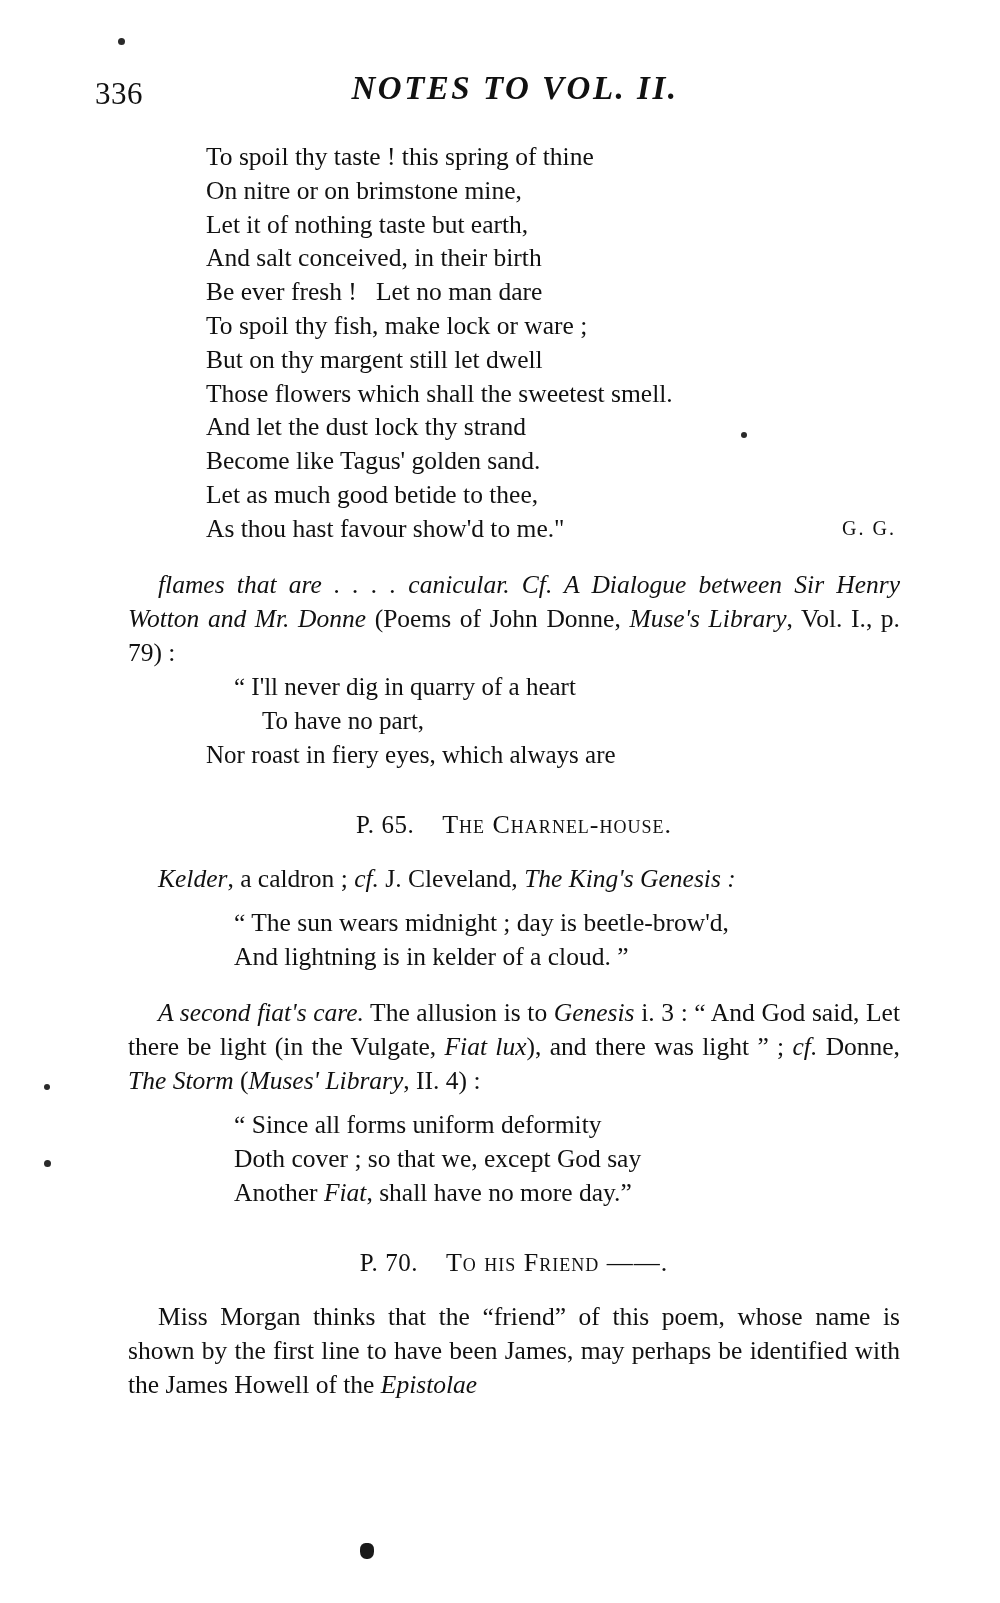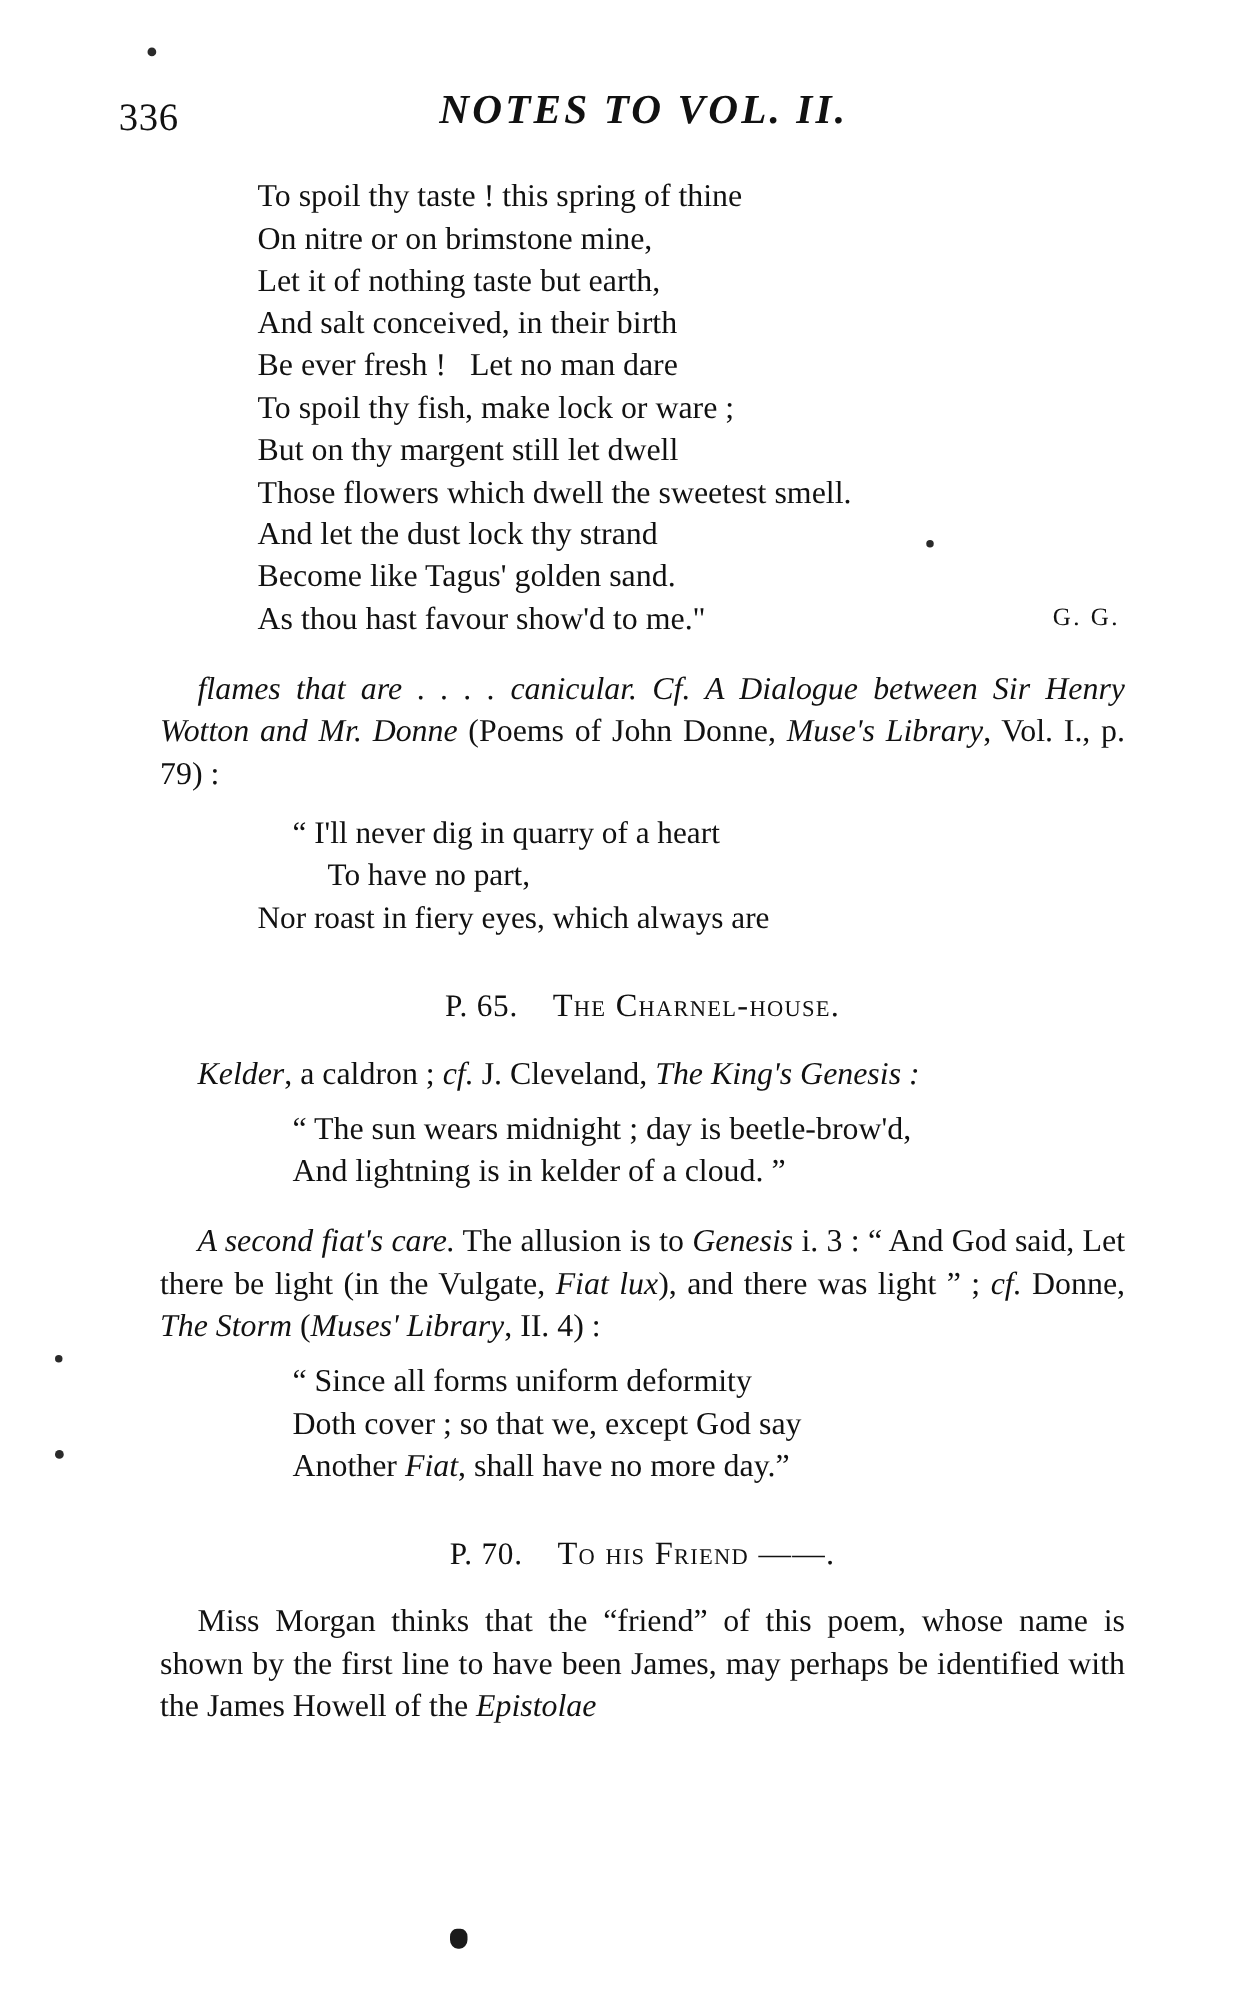--- a/index.html
+++ b/index.html
@@ -81,21 +81,20 @@
     line-height: 34px;
     text-align: justify;
     margin-top: 22px;
   }
   .para.indent {
     text-indent: 30px;
   }
   .quote {
     font-size: 25px;
     line-height: 34px;
-    margin-top: 14px;
     padding-left: 78px;
   }
   .quote .line {
     white-space: pre;
   }
   .quote .line.in1 { padding-left: 56px; }
   .quote .line.in2 { padding-left: 28px; }
   .sec-head {
     text-align: center;
     font-size: 25px;
@@ -145,23 +144,24 @@
   <div class="content">
 
     <div class="verse">
       <div class="line">To spoil thy taste ! this spring of thine</div>
       <div class="line">On nitre or on brimstone mine,</div>
       <div class="line">Let it of nothing taste but earth,</div>
       <div class="line">And salt conceived, in their birth</div>
       <div class="line">Be ever fresh !   Let no man dare</div>
       <div class="line">To spoil thy fish, make lock or ware ;</div>
       <div class="line">But on thy margent still let dwell</div>
-      <div class="line">Those flowers which dwell the sweetest smell.</div>
+      <div class="line">Those flowers which shall the sweetest smell.</div>
       <div class="line">And let the dust lock thy strand</div>
       <div class="line">Become like Tagus' golden sand.</div>
+      <div class="line">Let as much good betide to thee,</div>
       <div class="line">As thou hast favour show'd to me."</div>
       <div class="signature">G. G.</div>
     </div>
 
     <div class="para indent">
       <i>flames that are . . . . canicular.</i><span> </span><i>Cf. A Dialogue between Sir Henry Wotton and Mr. Donne</i><span> (Poems of John Donne, </span><i>Muse's Library</i><span>, Vol. I., p. 79) :</span>
     </div>
 
     <div class="quote">
       <div class="line in2">“ I'll never dig in quarry of a heart</div>

